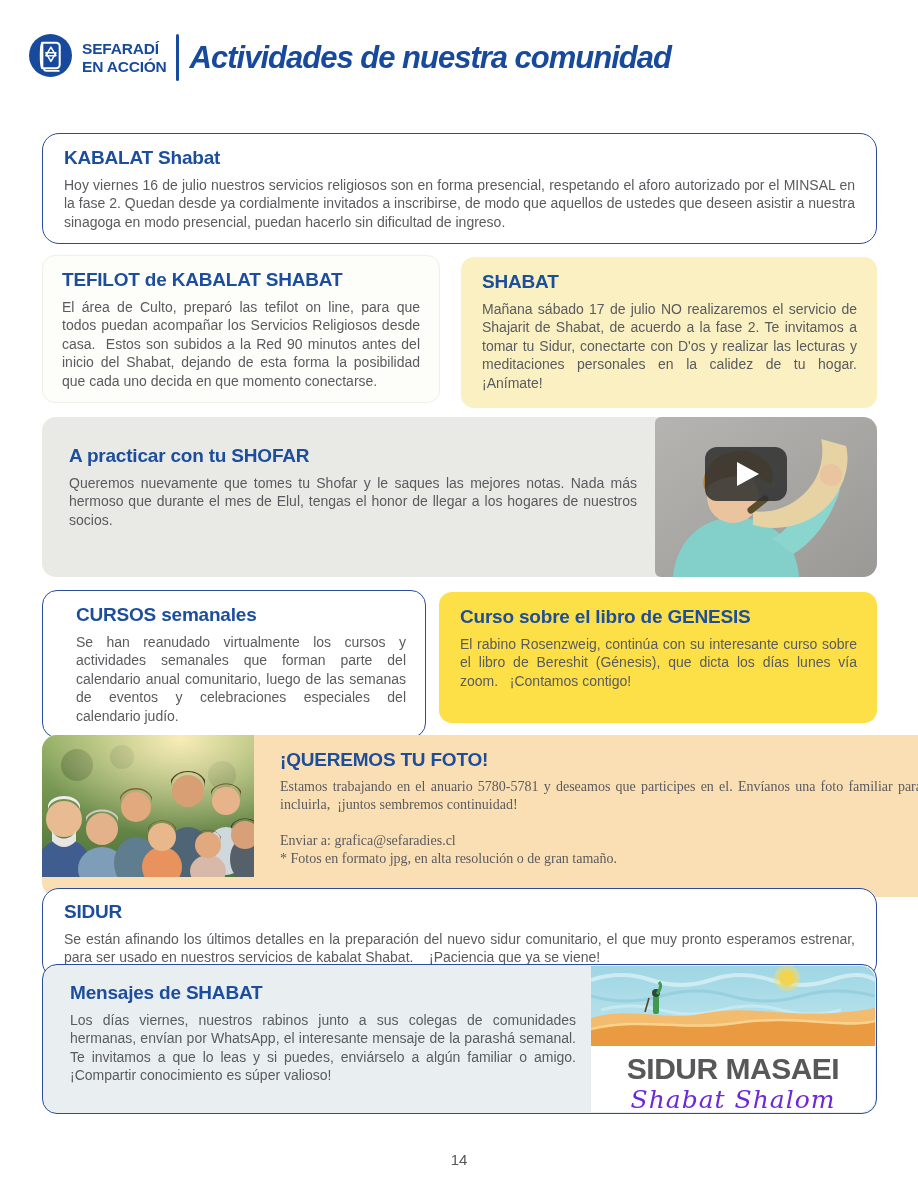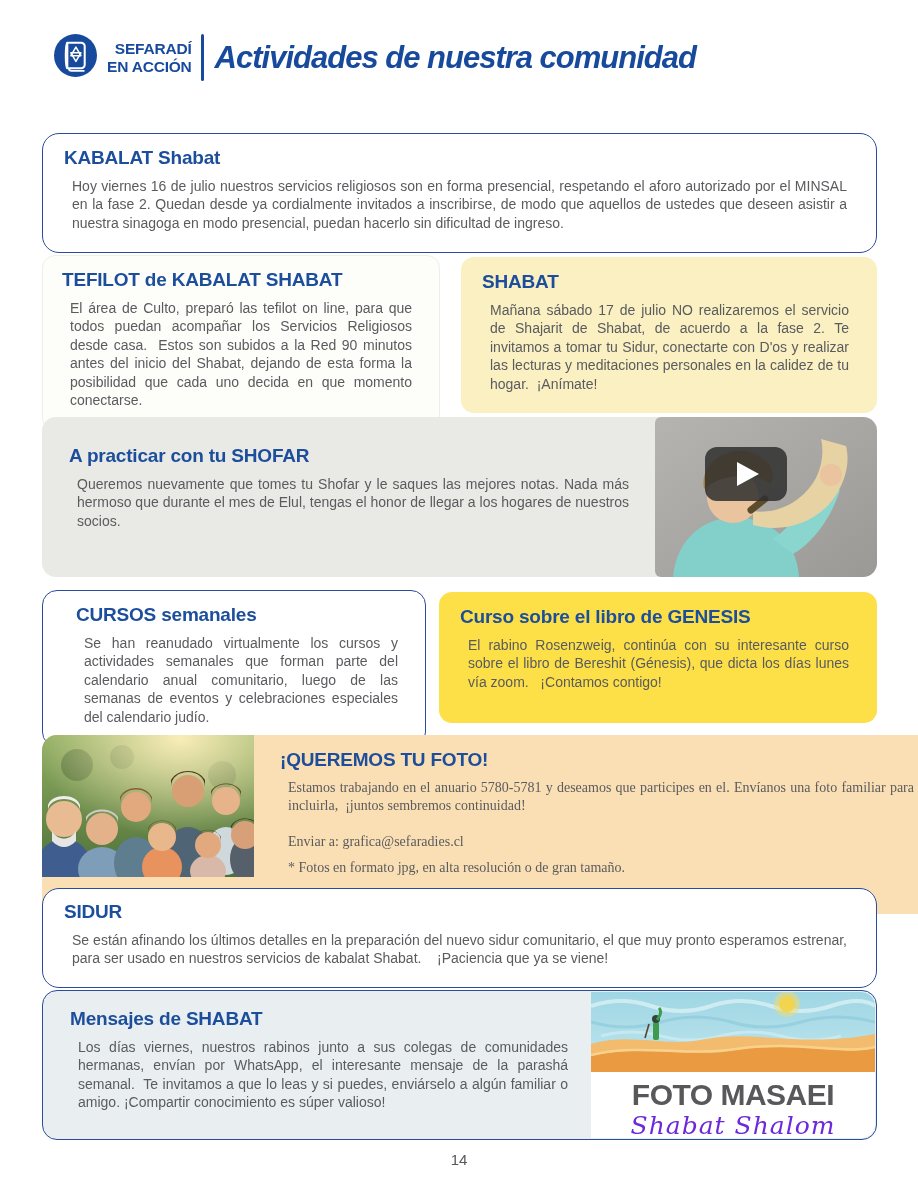--- a/index.html
+++ b/index.html
@@ -1,47 +1,47 @@
 <!DOCTYPE html>
 <html><head>
 <meta charset="utf-8">
 <style>
   html,body { margin:0; padding:0; }
   body {
     width:918px; height:1188px; background:#ffffff; position:relative;
     font-family:"Liberation Sans", sans-serif; overflow:hidden;
     -webkit-font-smoothing:antialiased;
   }
-  .header { position:absolute; top:33px; left:53px; display:flex; align-items:center;text-align:right; }
+  .header { position:absolute; top:33px; left:28px; display:flex; align-items:center; }
   .brand-text { color:#17499c; font-weight:bold; font-size:15.5px; line-height:1.15;
     letter-spacing:-0.2px; margin-left:9px; }
   .hdr-divider { width:3px; height:47px; background:#17499c; border-radius:2px; margin:0 11px 0 9px; }
   .page-title { color:#17499c; font-size:31px; font-weight:bold; letter-spacing:-1px; white-space:nowrap;font-style:italic; }
 
   .card { position:absolute; box-sizing:border-box; }
   .card h2 { margin:0 0 7px 0; font-size:19px; color:#1c4e9c; letter-spacing:-0.2px; }
-  .card p { margin:8px; font-size:14px; line-height:1.32; color:#5a5b5e; text-align:justify; white-space:pre-wrap; }
+  .card p { margin:0; font-size:14px; line-height:1.32; color:#5a5b5e; text-align:justify; white-space:pre-wrap; }
   .p-left { text-align:left;font-family:Liberation Serif, serif; }
 
   .bordered { border:1.6px solid #2b4c9c; border-radius:17px; background:#ffffff; }
 
   #card-kabalat { left:42px; top:133px; width:835px; min-height:106px; padding:13px 21px 12px 21px; }
   #card-tefilot { left:42px; top:255px; width:398px; min-height:146px; padding:13px 19px 12px 19px;
     background:#fdfdfa; border:1px solid #efefe9; border-radius:13px; }
   #card-shabat { left:461px; top:257px; width:416px; min-height:151px; padding:14px 20px 12px 21px;
     background:#faf0c2; border-radius:13px; }
   #card-shofar { left:42px; top:417px; width:835px; height:160px; background:#e9e9e5;
     border-radius:14px; padding:28px 240px 12px 27px; }
   #card-cursos { left:42px; top:590px; width:384px; min-height:136px; padding:13px 19px 12px 33px; border-radius:15px; }
   #card-genesis { left:439px; top:592px; width:438px; min-height:131px; padding:14px 20px 12px 21px;
     background:#fde047; border-radius:13px; }
   #card-foto { left:42px; top:735px; width:902px; min-height:140px; background:#fbdfb4;
     border-radius:15px; padding:14px 22px 28px 238px; }
   #card-sidur { left:42px; top:888px; width:835px; min-height:87px; padding:12px 21px 11px 21px; }
-  #card-mensajes { left:42px; top:990px; width:835px; height:150px; background:#e9eff1;
+  #card-mensajes { left:42px; top:964px; width:835px; height:150px; background:#e9eff1;
     border-radius:15px; padding:17px 300px 12px 27px; overflow:hidden; }
 
   .video-thumb { position:absolute; right:0; top:0; width:222px; height:160px;
     border-radius:6px 14px 14px 6px; overflow:hidden; }
   .play-btn { position:absolute; left:50px; top:30px; width:82px; height:54px; border-radius:12px;
     background:rgba(48,48,48,0.86); cursor:pointer; }
   .play-tri { position:absolute; left:32px; top:15px; width:0; height:0;
     border-left:22px solid #ffffff; border-top:12px solid transparent; border-bottom:12px solid transparent; }
 
   .foto-photo { position:absolute; left:0; top:0; bottom:0; width:212px;
@@ -215,20 +215,20 @@
         <circle cx="196" cy="12" r="13" fill="#f6dc62" opacity="0.5"></circle>
         <circle cx="196" cy="12" r="8" fill="#f2d44e"></circle>
         <path d="M0 52 C40 40 75 56 115 47 C165 38 210 56 284 42 L284 80 L0 80 Z" fill="#f3bb6d"></path>
         <path d="M0 64 C50 52 95 66 145 58 C205 49 255 64 284 56 L284 80 L0 80 Z" fill="#ea9a40"></path>
         <path d="M0 63 C50 51 95 65 145 57 C205 48 255 63 284 55" stroke="#f8d590" stroke-width="2.5" fill="none" opacity="0.9"></path>
         <rect x="62" y="30" width="6" height="18" rx="2" fill="#3f9a4e"></rect>
         <circle cx="65" cy="27" r="4" fill="#2e4632"></circle>
         <path d="M58 32 l-4 14" stroke="#5a4326" stroke-width="1.6"></path>
         <path d="M66 28 q6 -8 2 -12" stroke="#3f9a4e" stroke-width="3" fill="none"></path>
       </svg>
-      <div class="artwork-title">FOTO MASAEI</div>
+      <div class="artwork-title">SIDUR MASAEI</div>
       <div class="artwork-sub">Shabat Shalom</div>
     </div>
   </div>
 
   <div class="page-number">14</div>
 
 </div>
 
 </body></html>

